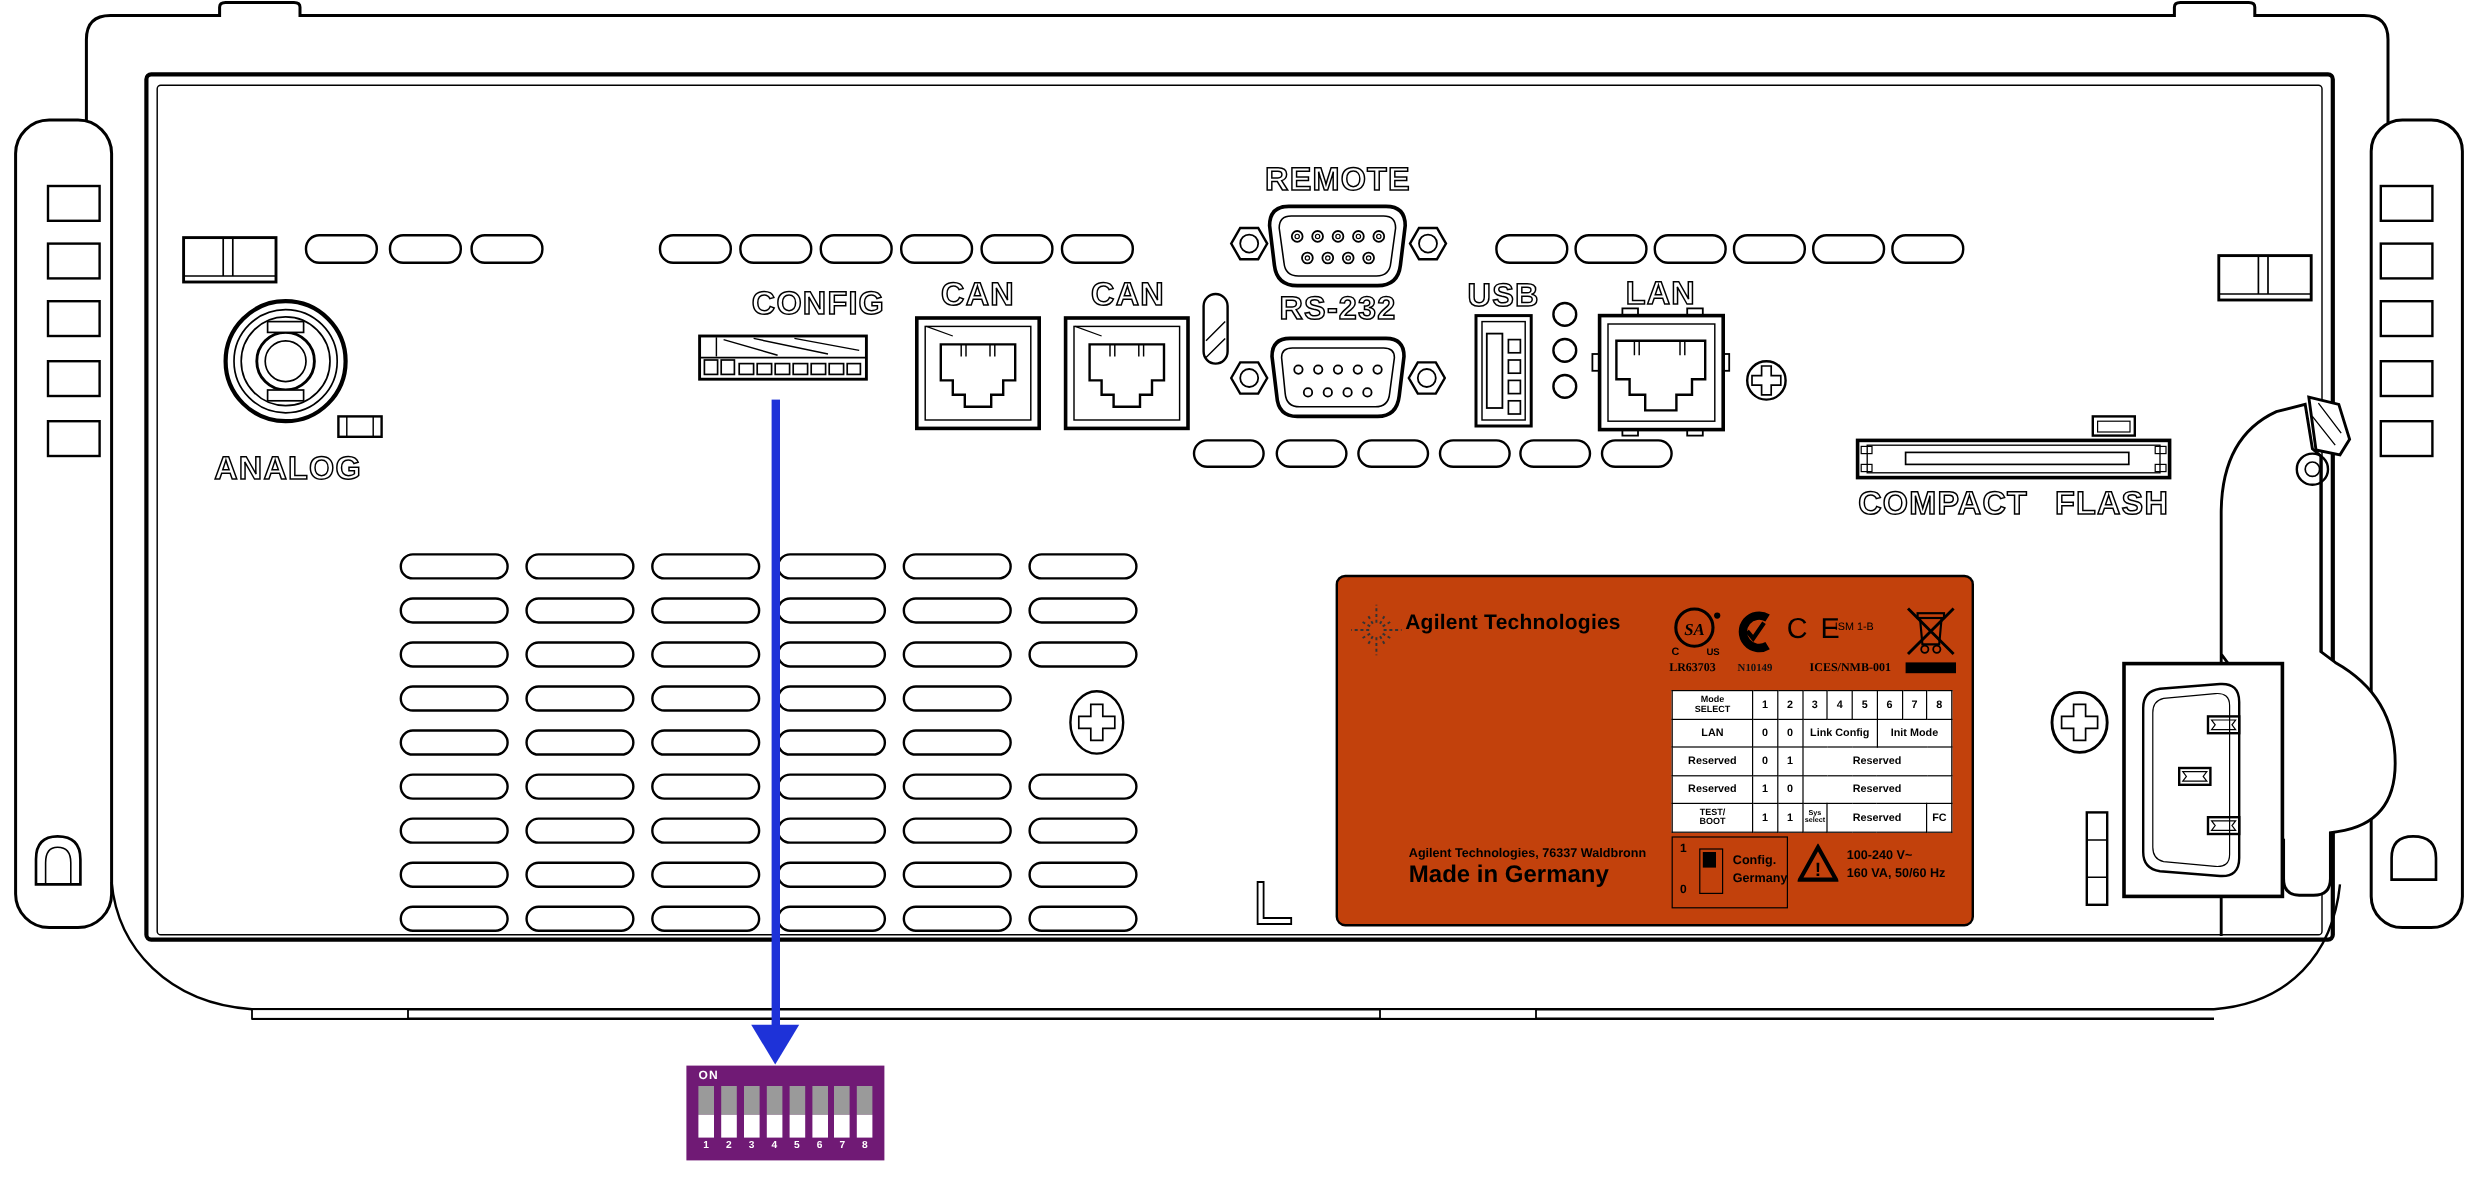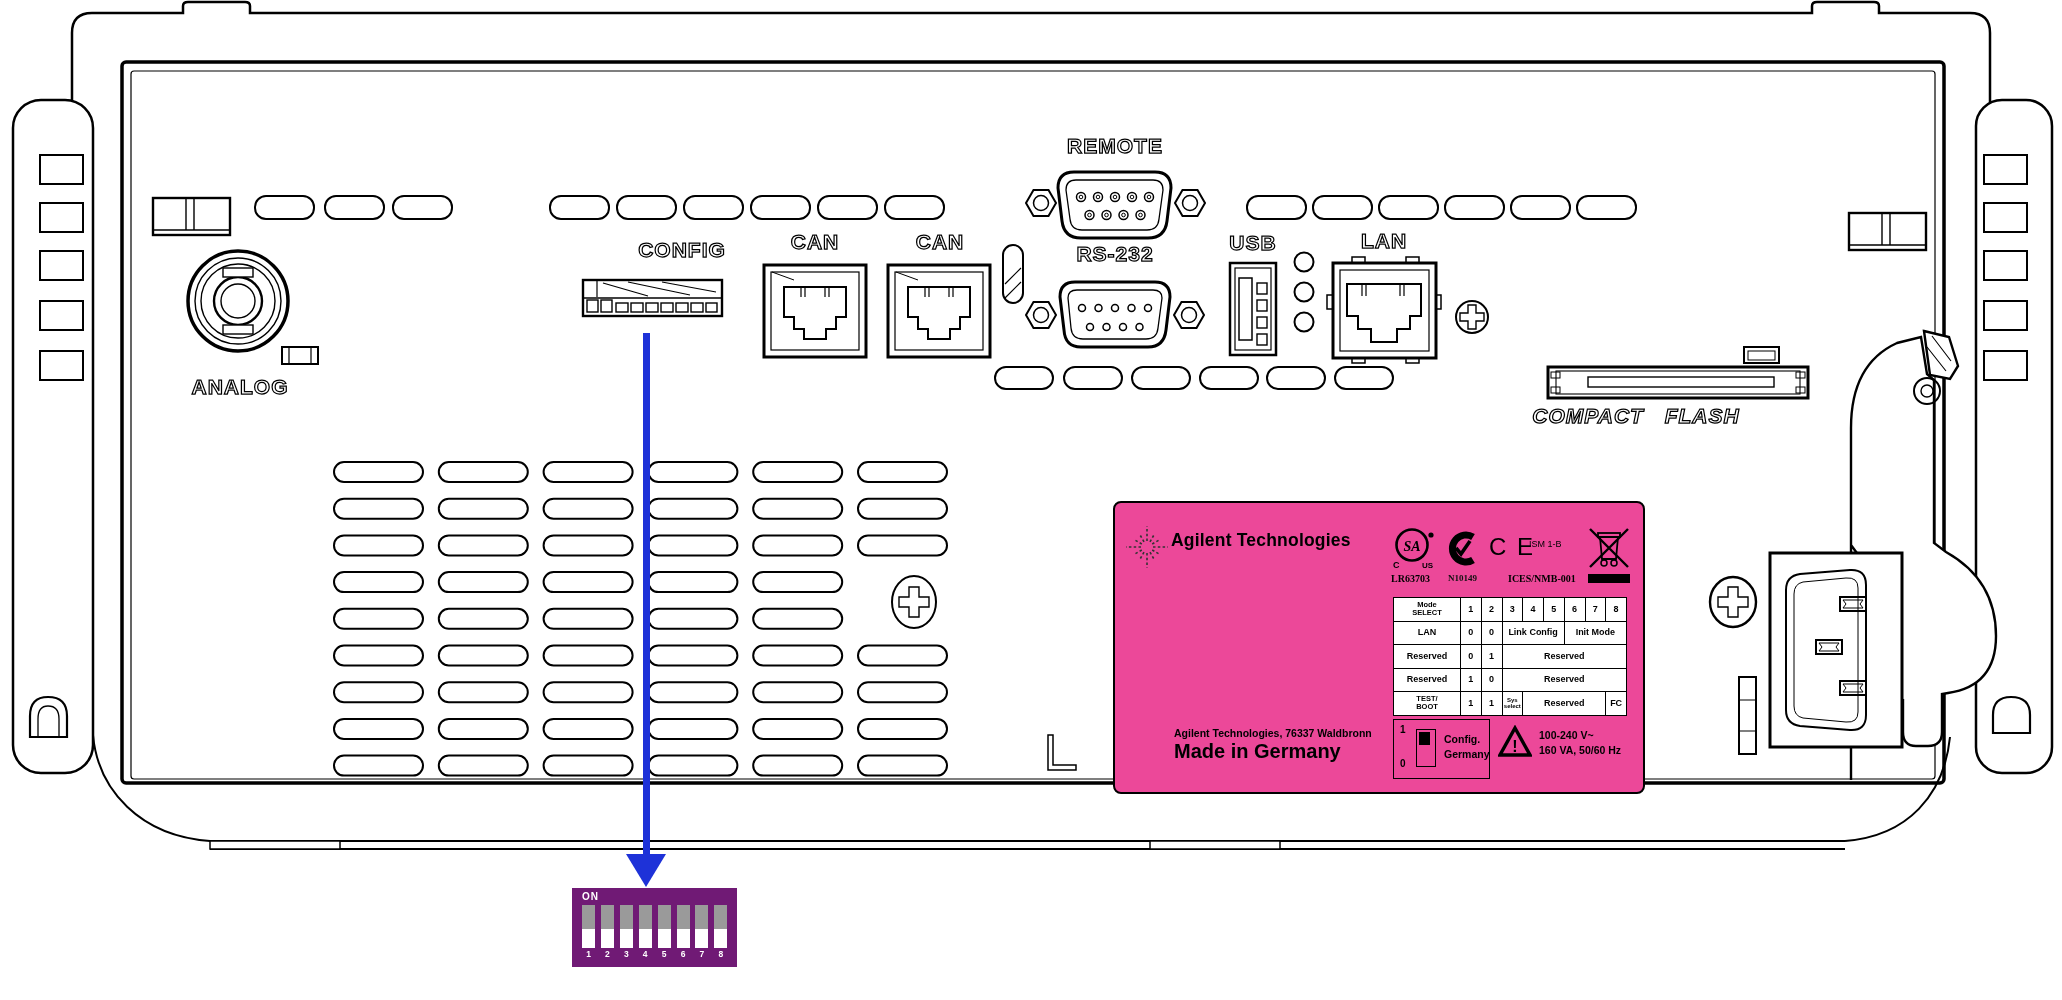--- a/index.html
+++ b/index.html
@@ -2,26 +2,26 @@
 <html><head>
 <meta charset="utf-8">
 <style>
   html,body{margin:0;padding:0;background:#fff;}
   body{width:2062px;height:1000px;position:relative;overflow:hidden;
        font-family:"Liberation Sans",sans-serif;color:#000;}
   #stage{position:absolute;left:0;top:0;width:2062px;height:1000px;}
   svg#art{position:absolute;left:0;top:0;}
   
   .lbl{position:absolute;transform:translateX(-50%);color:#fff;
-       -webkit-text-stroke:1.25px #000;font-weight:700;font-size:21px;
+       -webkit-text-stroke:1.25px #000;font-weight:700;font-size:27px;
        letter-spacing:1px;white-space:nowrap;z-index:3;
        font-family:"Liberation Sans",sans-serif;}
   
-  .np{position:absolute;left:1113px;top:501px;width:528px;height:289px;
-      border:2.5px solid #000;border-radius:8px;background:#ec4899;z-index:4;}
+  .np{position:absolute;left:1113px;top:479px;width:528px;height:289px;
+      border:2.5px solid #000;border-radius:8px;background:#c2410c;z-index:4;}
   .npabs{position:absolute;}
   .brand{font-size:17.5px;font-weight:700;letter-spacing:.2px;}
   .code{font-size:10px;font-weight:700;font-family:Liberation Serif, serif;}
   .nptable{border-collapse:collapse;table-layout:fixed;background:#fff;}
   .nptable td{border:1.6px solid #000;text-align:center;vertical-align:middle;
       font-weight:700;font-size:9px;padding:0;line-height:1.05;height:22.5px;
       font-family:"Liberation Sans",sans-serif;}
   .nptable td.small2{font-size:7.5px;}
   .nptable td.tiny2{font-size:6px;}
   .cfgbox{border:1.6px solid #000;}
@@ -364,21 +364,21 @@
 </svg>
 
 <div class="lbl" style="left:1115px;top:134px;">REMOTE</div>
 <div class="lbl" style="left:1115px;top:242px;">RS-232</div>
 <div class="lbl" style="left:1253px;top:231px;">USB</div>
 <div class="lbl" style="left:1384px;top:229px;">LAN</div>
 <div class="lbl" style="left:815px;top:230px;">CAN</div>
 <div class="lbl" style="left:940px;top:230px;">CAN</div>
 <div class="lbl" style="left:652px;top:238px;margin-left:30px;">CONFIG</div>
 <div class="lbl" style="left:240px;top:375px;">ANALOG</div>
-<div class="lbl" style="left:1636px;top:404px;word-spacing:14px;font-style:italic;">COMPACT FLASH</div>
+<div class="lbl" style="left:1678px;top:404px;word-spacing:14px;">COMPACT FLASH</div>
 
 <div class="np">
   <svg class="npabs" style="left:8px;top:20px;" width="48" height="48" id="spark" stroke="#333">
         <line x1="30" y1="24" x2="45" y2="24" stroke-width="1.6" stroke-dasharray="2.5,2.3"></line>
         <line x1="29.196152422706632" y1="27" x2="36.124355652982146" y2="31" stroke-width="1.6" stroke-dasharray="2.5,2.3"></line>
         <line x1="27" y1="29.196152422706632" x2="31" y2="36.12435565298214" stroke-width="1.6" stroke-dasharray="2.5,2.3"></line>
         <line x1="24" y1="30" x2="24" y2="45" stroke-width="1.6" stroke-dasharray="2.5,2.3"></line>
         <line x1="21" y1="29.196152422706632" x2="17.000000000000004" y2="36.124355652982146" stroke-width="1.6" stroke-dasharray="2.5,2.3"></line>
         <line x1="18.803847577293368" y1="27" x2="11.875644347017857" y2="31" stroke-width="1.6" stroke-dasharray="2.5,2.3"></line>
         <line x1="18" y1="24" x2="3" y2="24.000000000000004" stroke-width="1.6" stroke-dasharray="2.5,2.3"></line>

